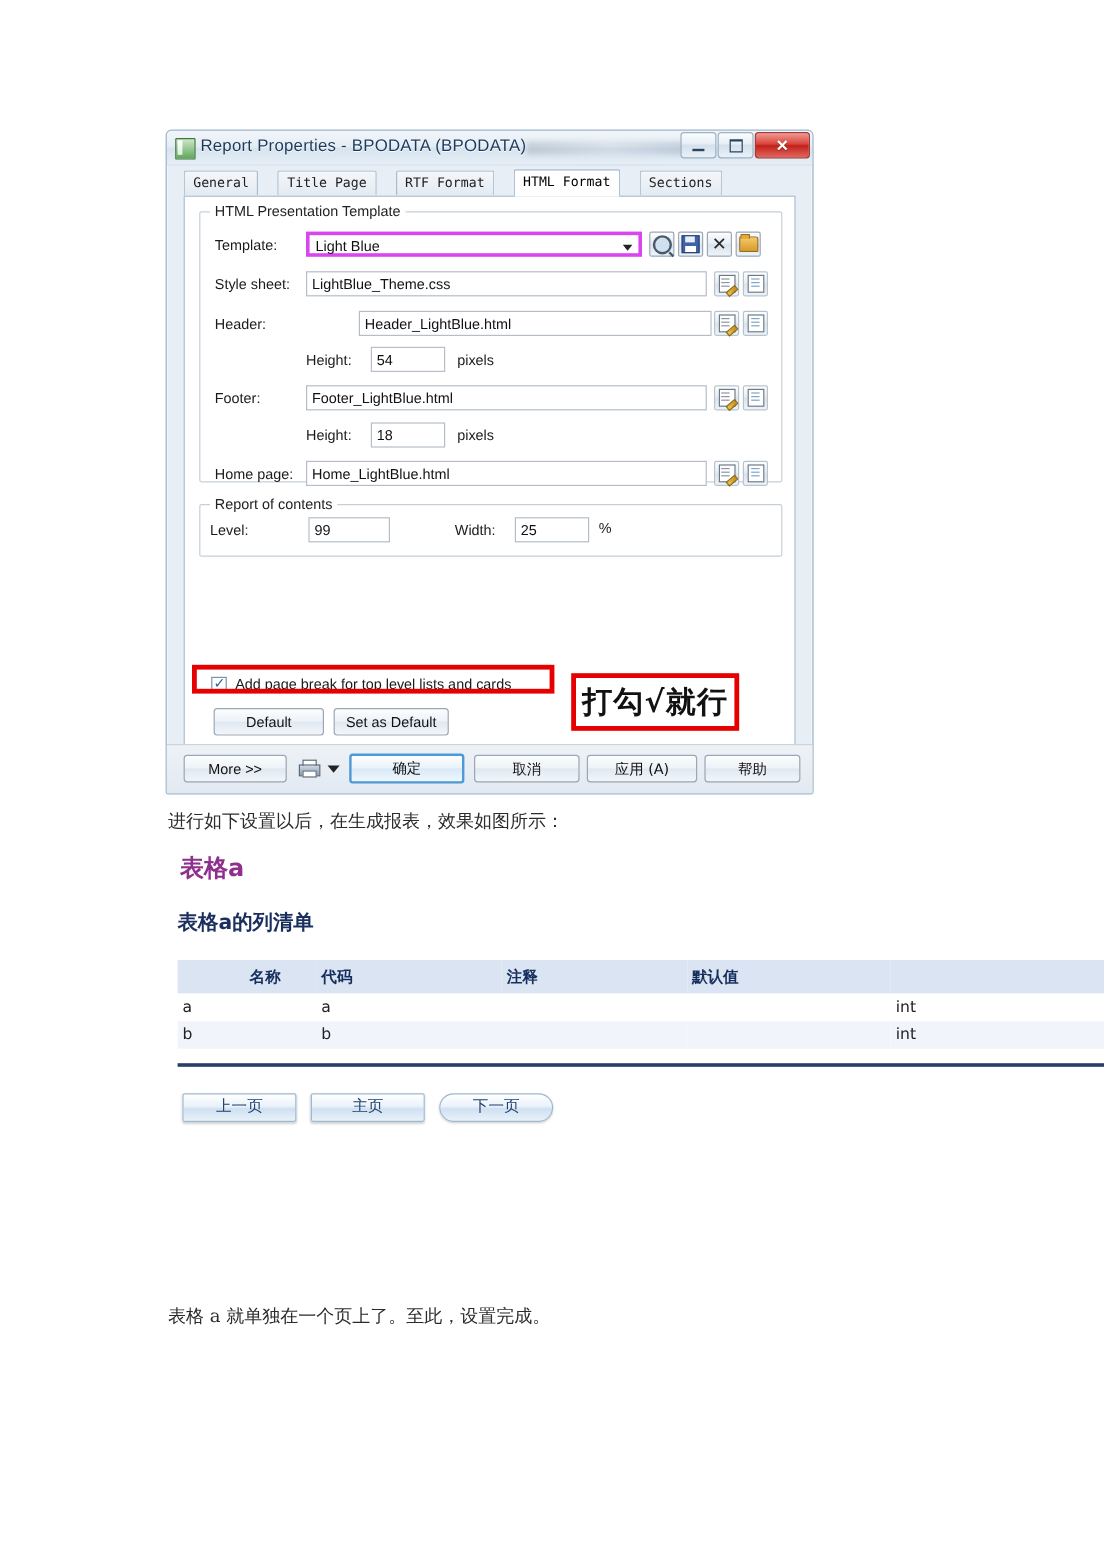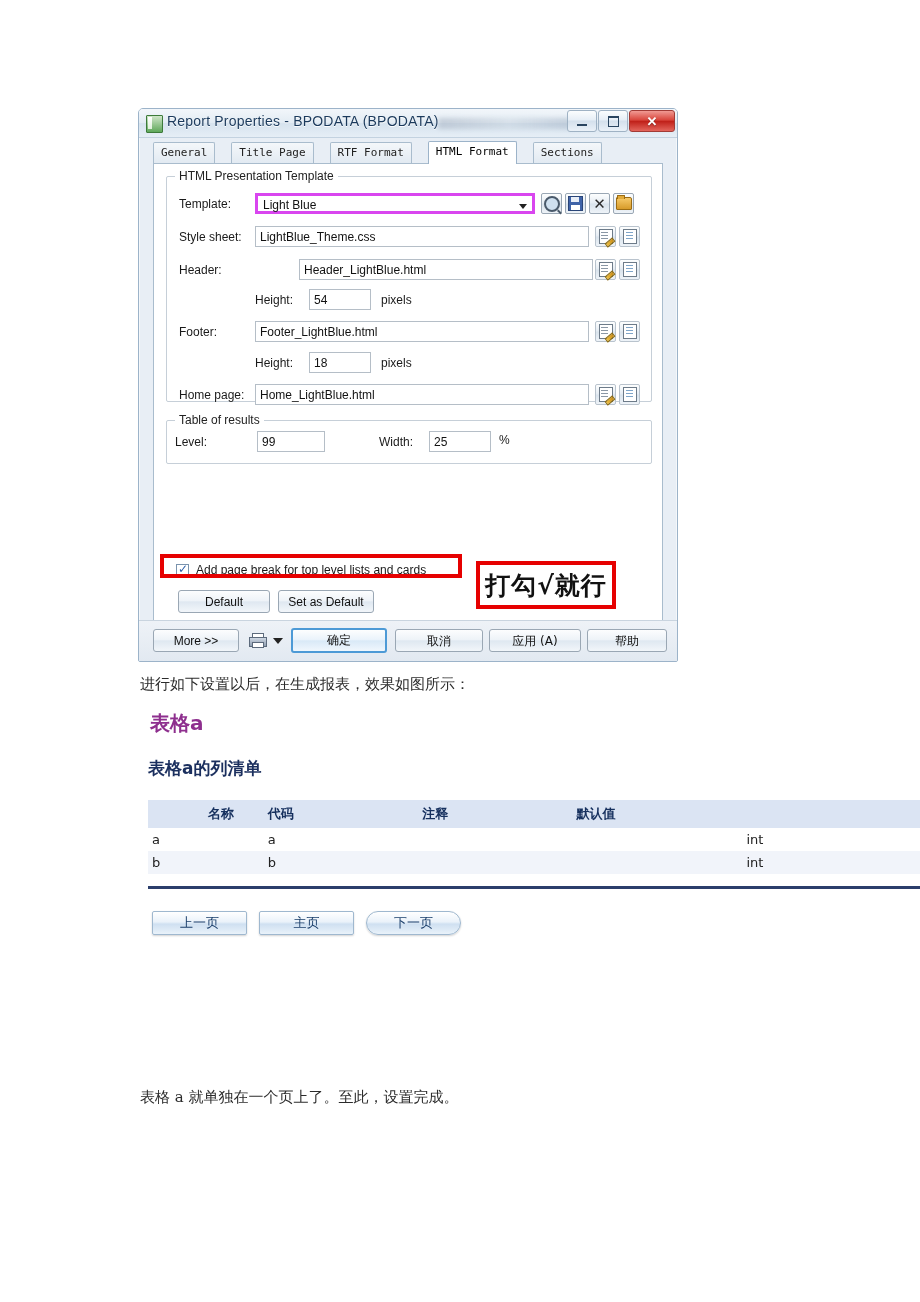--- a/index.html
+++ b/index.html
@@ -333,21 +333,21 @@
             </span>
         </div>
         <div class="iconbtn flat" style="left:452px; top:207px;">
           <span class="ic">
               <span class="docpage"></span>
             </span>
         </div>
       </div>
 
       <div class="group" style="left:12px; top:256px; width:484px; height:42px;">
-        <div class="glabel">Table of results</div>
+        <div class="glabel">Report of contents</div>
         <div class="lbl" style="left:8px; top:14px;">Level:</div>
         <div class="field" style="left:90px; top:10px; width:68px; height:21px;">99</div>
         <div class="lbl" style="left:212px; top:14px;">Width:</div>
         <div class="field" style="left:262px; top:10px; width:62px; height:21px;">25</div>
         <div class="lbl" style="left:332px; top:12px;">%</div>
       </div>
 
 
 
       <div class="chk on" style="left:22px; top:400px;"></div>

